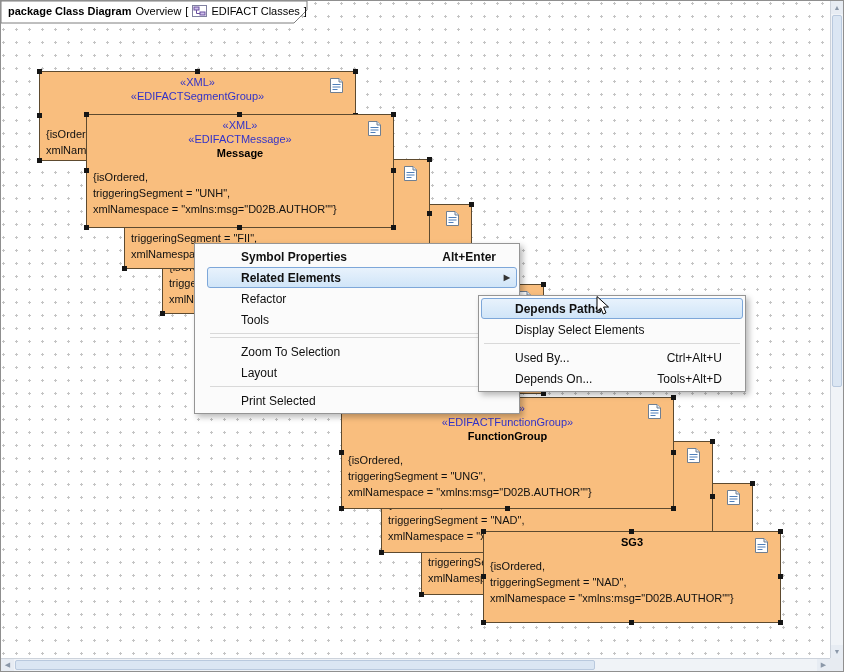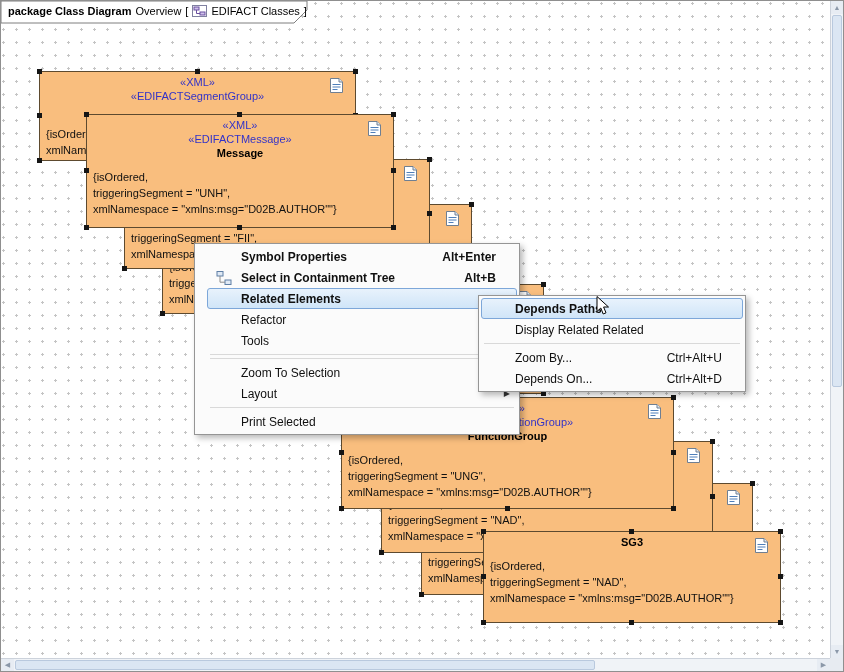--- a/index.html
+++ b/index.html
@@ -395,29 +395,20 @@
     </span>
     <span class="fl-diagram">EDIFACT Classes</span>
     <span>]</span>
   </div>
 
   <div id="ctx-menu" class="menu" style="left: 193px; top: 242px; width: 326px; padding-left: 12px;">
       <div class="menu-row bold">
         <span class="menu-label">Symbol Properties</span>
         <span class="menu-shortcut">Alt+Enter</span>
       </div>
-      <div class="menu-row bold">
-        <span class="menu-icon"><svg viewBox="0 0 16 16" width="16" height="16">
-            <rect x="1" y="1.5" width="6" height="4.5" fill="#dfe9f5" stroke="#5f7fa5"></rect>
-            <rect x="9" y="10" width="6" height="4.5" fill="#dfe9f5" stroke="#5f7fa5"></rect>
-            <path d="M4,6 V12.2 H9" fill="none" stroke="#8c8c8c"></path>
-          </svg></span>
-        <span class="menu-label">Select in Containment Tree</span>
-        <span class="menu-shortcut">Alt+B</span>
-      </div>
       <div class="menu-row highlighted bold">
         <span class="menu-label">Related Elements</span>
         <span class="menu-arrow">▶</span>
       </div>
       <div class="menu-row">
         <span class="menu-label">Refactor</span>
         <span class="menu-arrow">▶</span>
       </div>
       <div class="menu-row">
         <span class="menu-label">Tools</span>
@@ -435,30 +426,30 @@
       <div class="menu-sep"></div>
       <div class="menu-row">
         <span class="menu-label">Print Selected</span>
       </div>
     </div>
   <div id="sub-menu" class="menu" style="left: 477px; top: 294px; width: 268px;">
       <div class="menu-row highlighted bold">
         <span class="menu-label">Depends Paths</span>
       </div>
       <div class="menu-row">
-        <span class="menu-label">Display Related Related</span>
+        <span class="menu-label">Display Select Elements</span>
       </div>
       <div class="menu-sep"></div>
       <div class="menu-row">
-        <span class="menu-label">Zoom By...</span>
+        <span class="menu-label">Used By...</span>
         <span class="menu-shortcut">Ctrl+Alt+U</span>
       </div>
       <div class="menu-row">
         <span class="menu-label">Depends On...</span>
-        <span class="menu-shortcut">Ctrl+Alt+D</span>
+        <span class="menu-shortcut">Tools+Alt+D</span>
       </div>
     </div>
 
   <svg id="cursor" class="cursor" width="17" height="20" viewBox="0 0 17 20" style="left: 595px; top: 295px;">
     <path d="M1,0.5 L1,15.5 L4.8,12 L7.2,18 L10,16.8 L7.6,11 L12.5,11 Z" fill="#ffffff" stroke="#000000" stroke-width="1"></path>
   </svg>
 
   <div class="vscroll">
     <div class="sb-btn up">▲</div>
     <div class="vthumb"></div>

